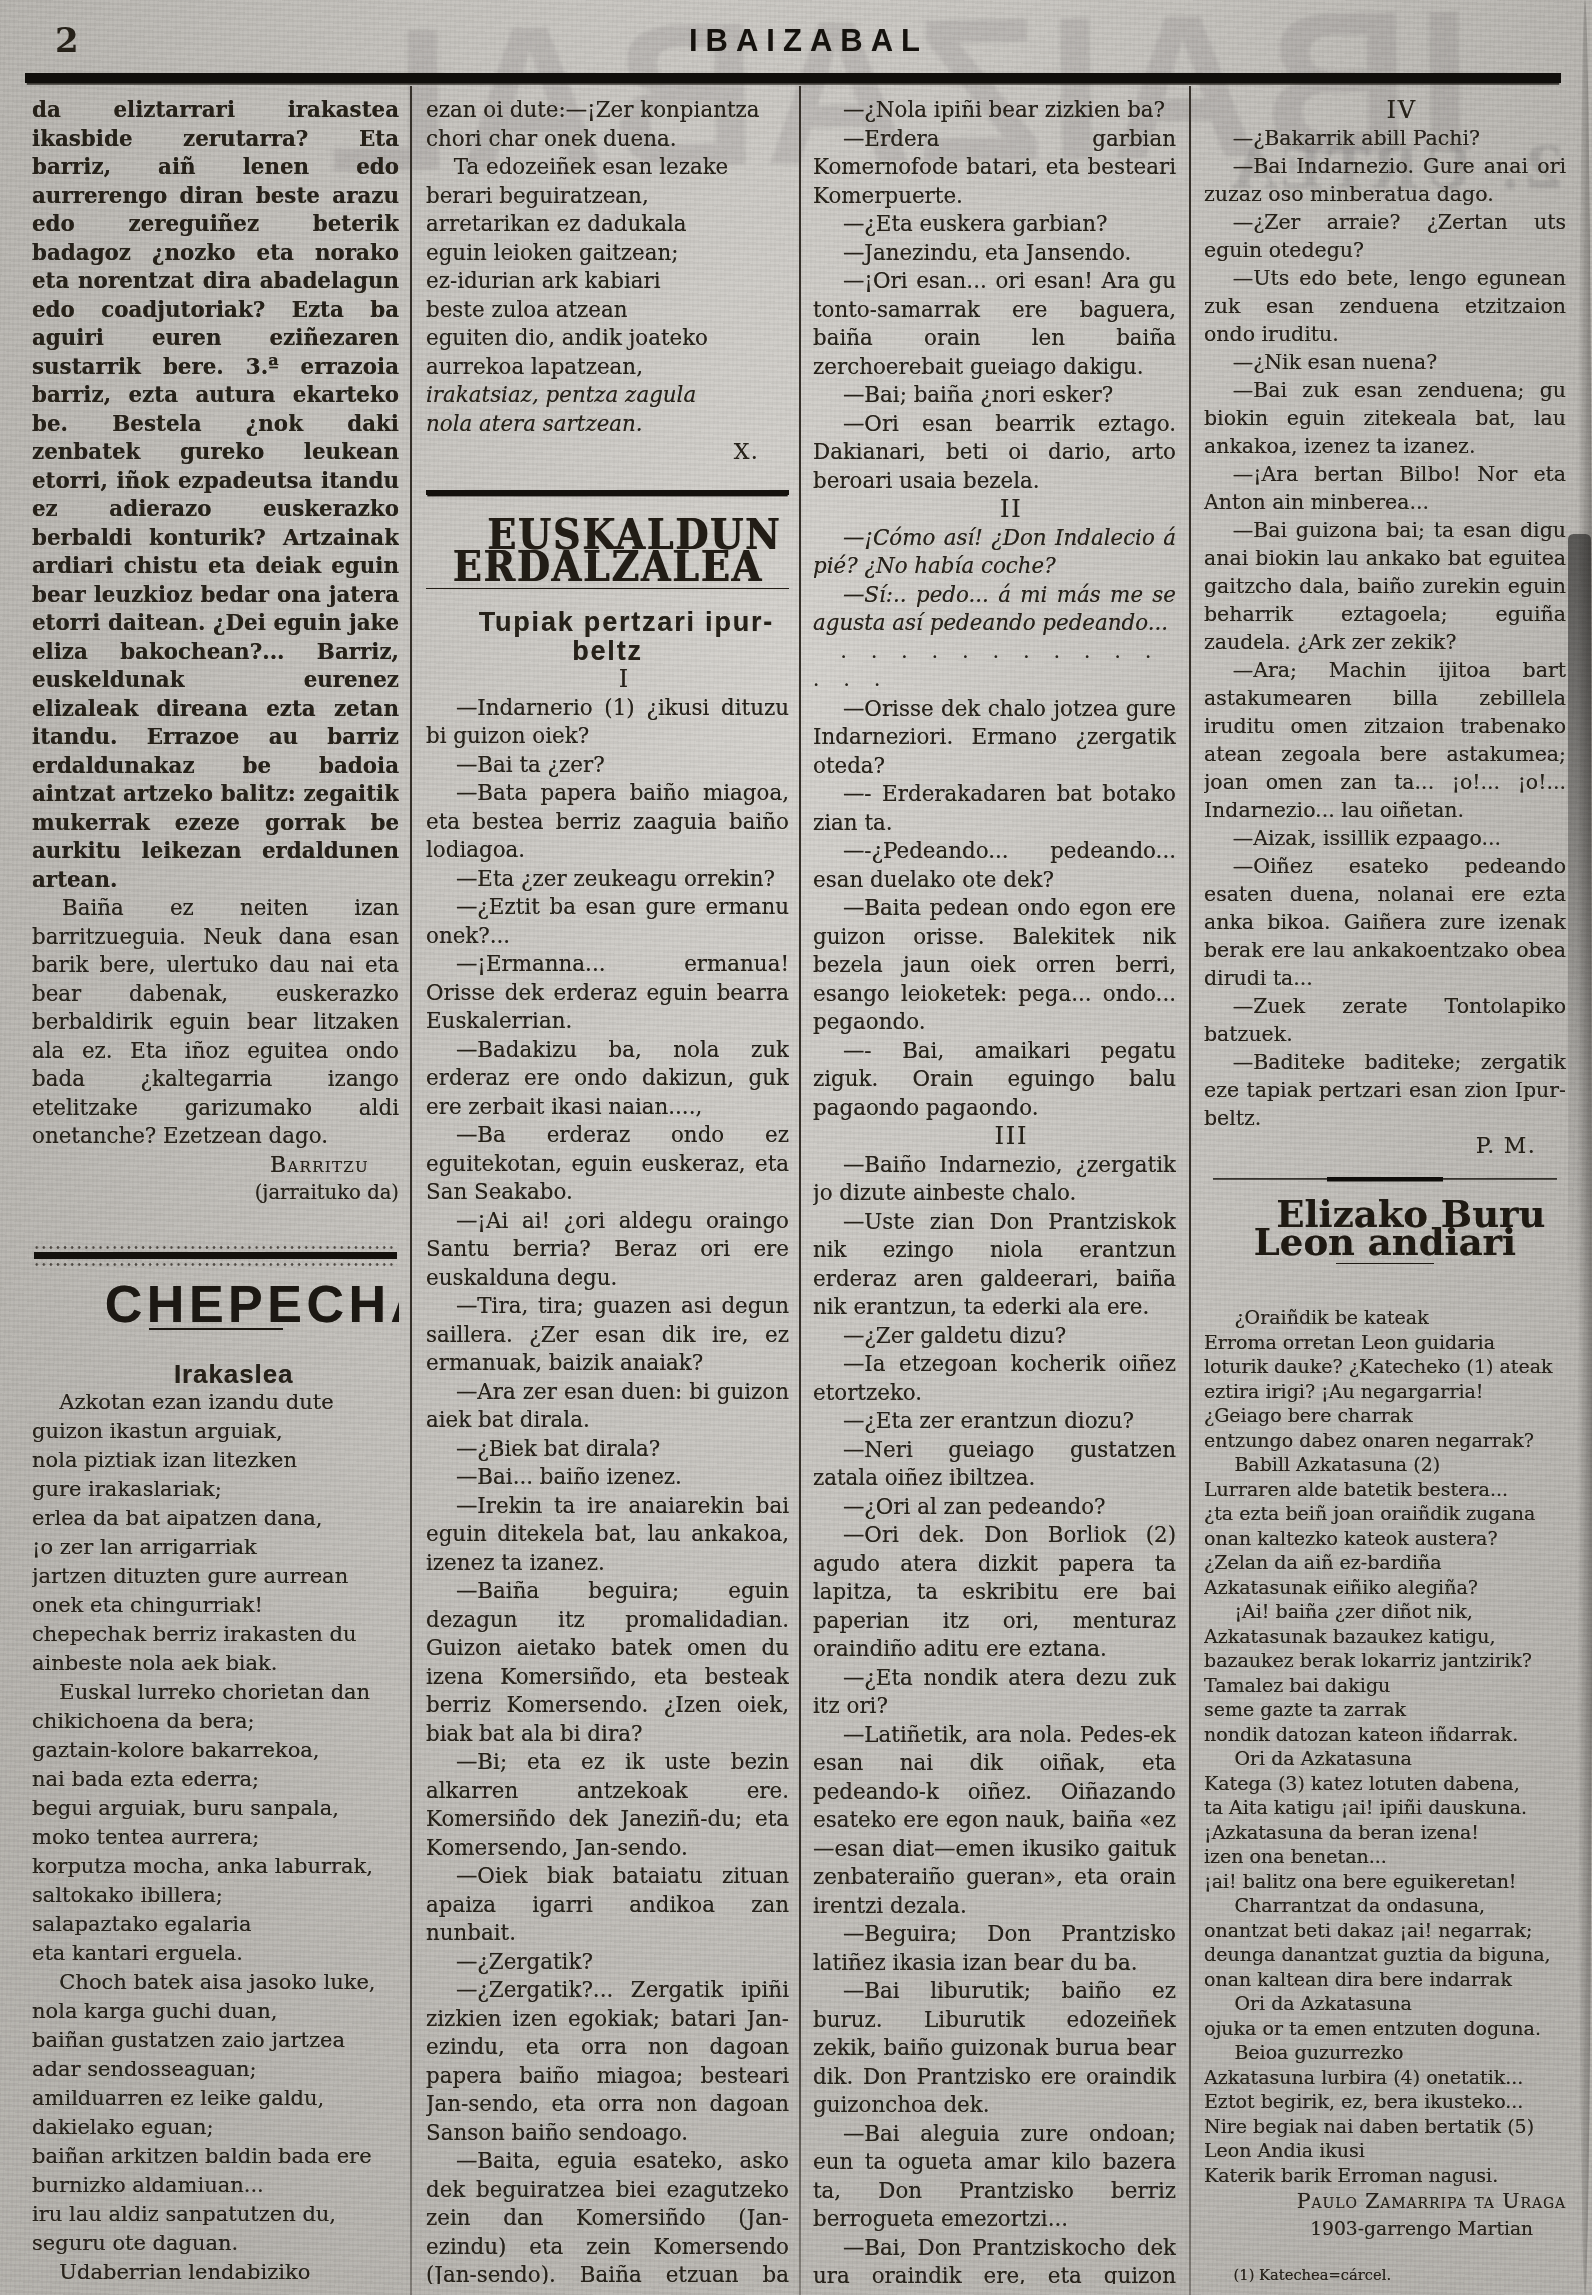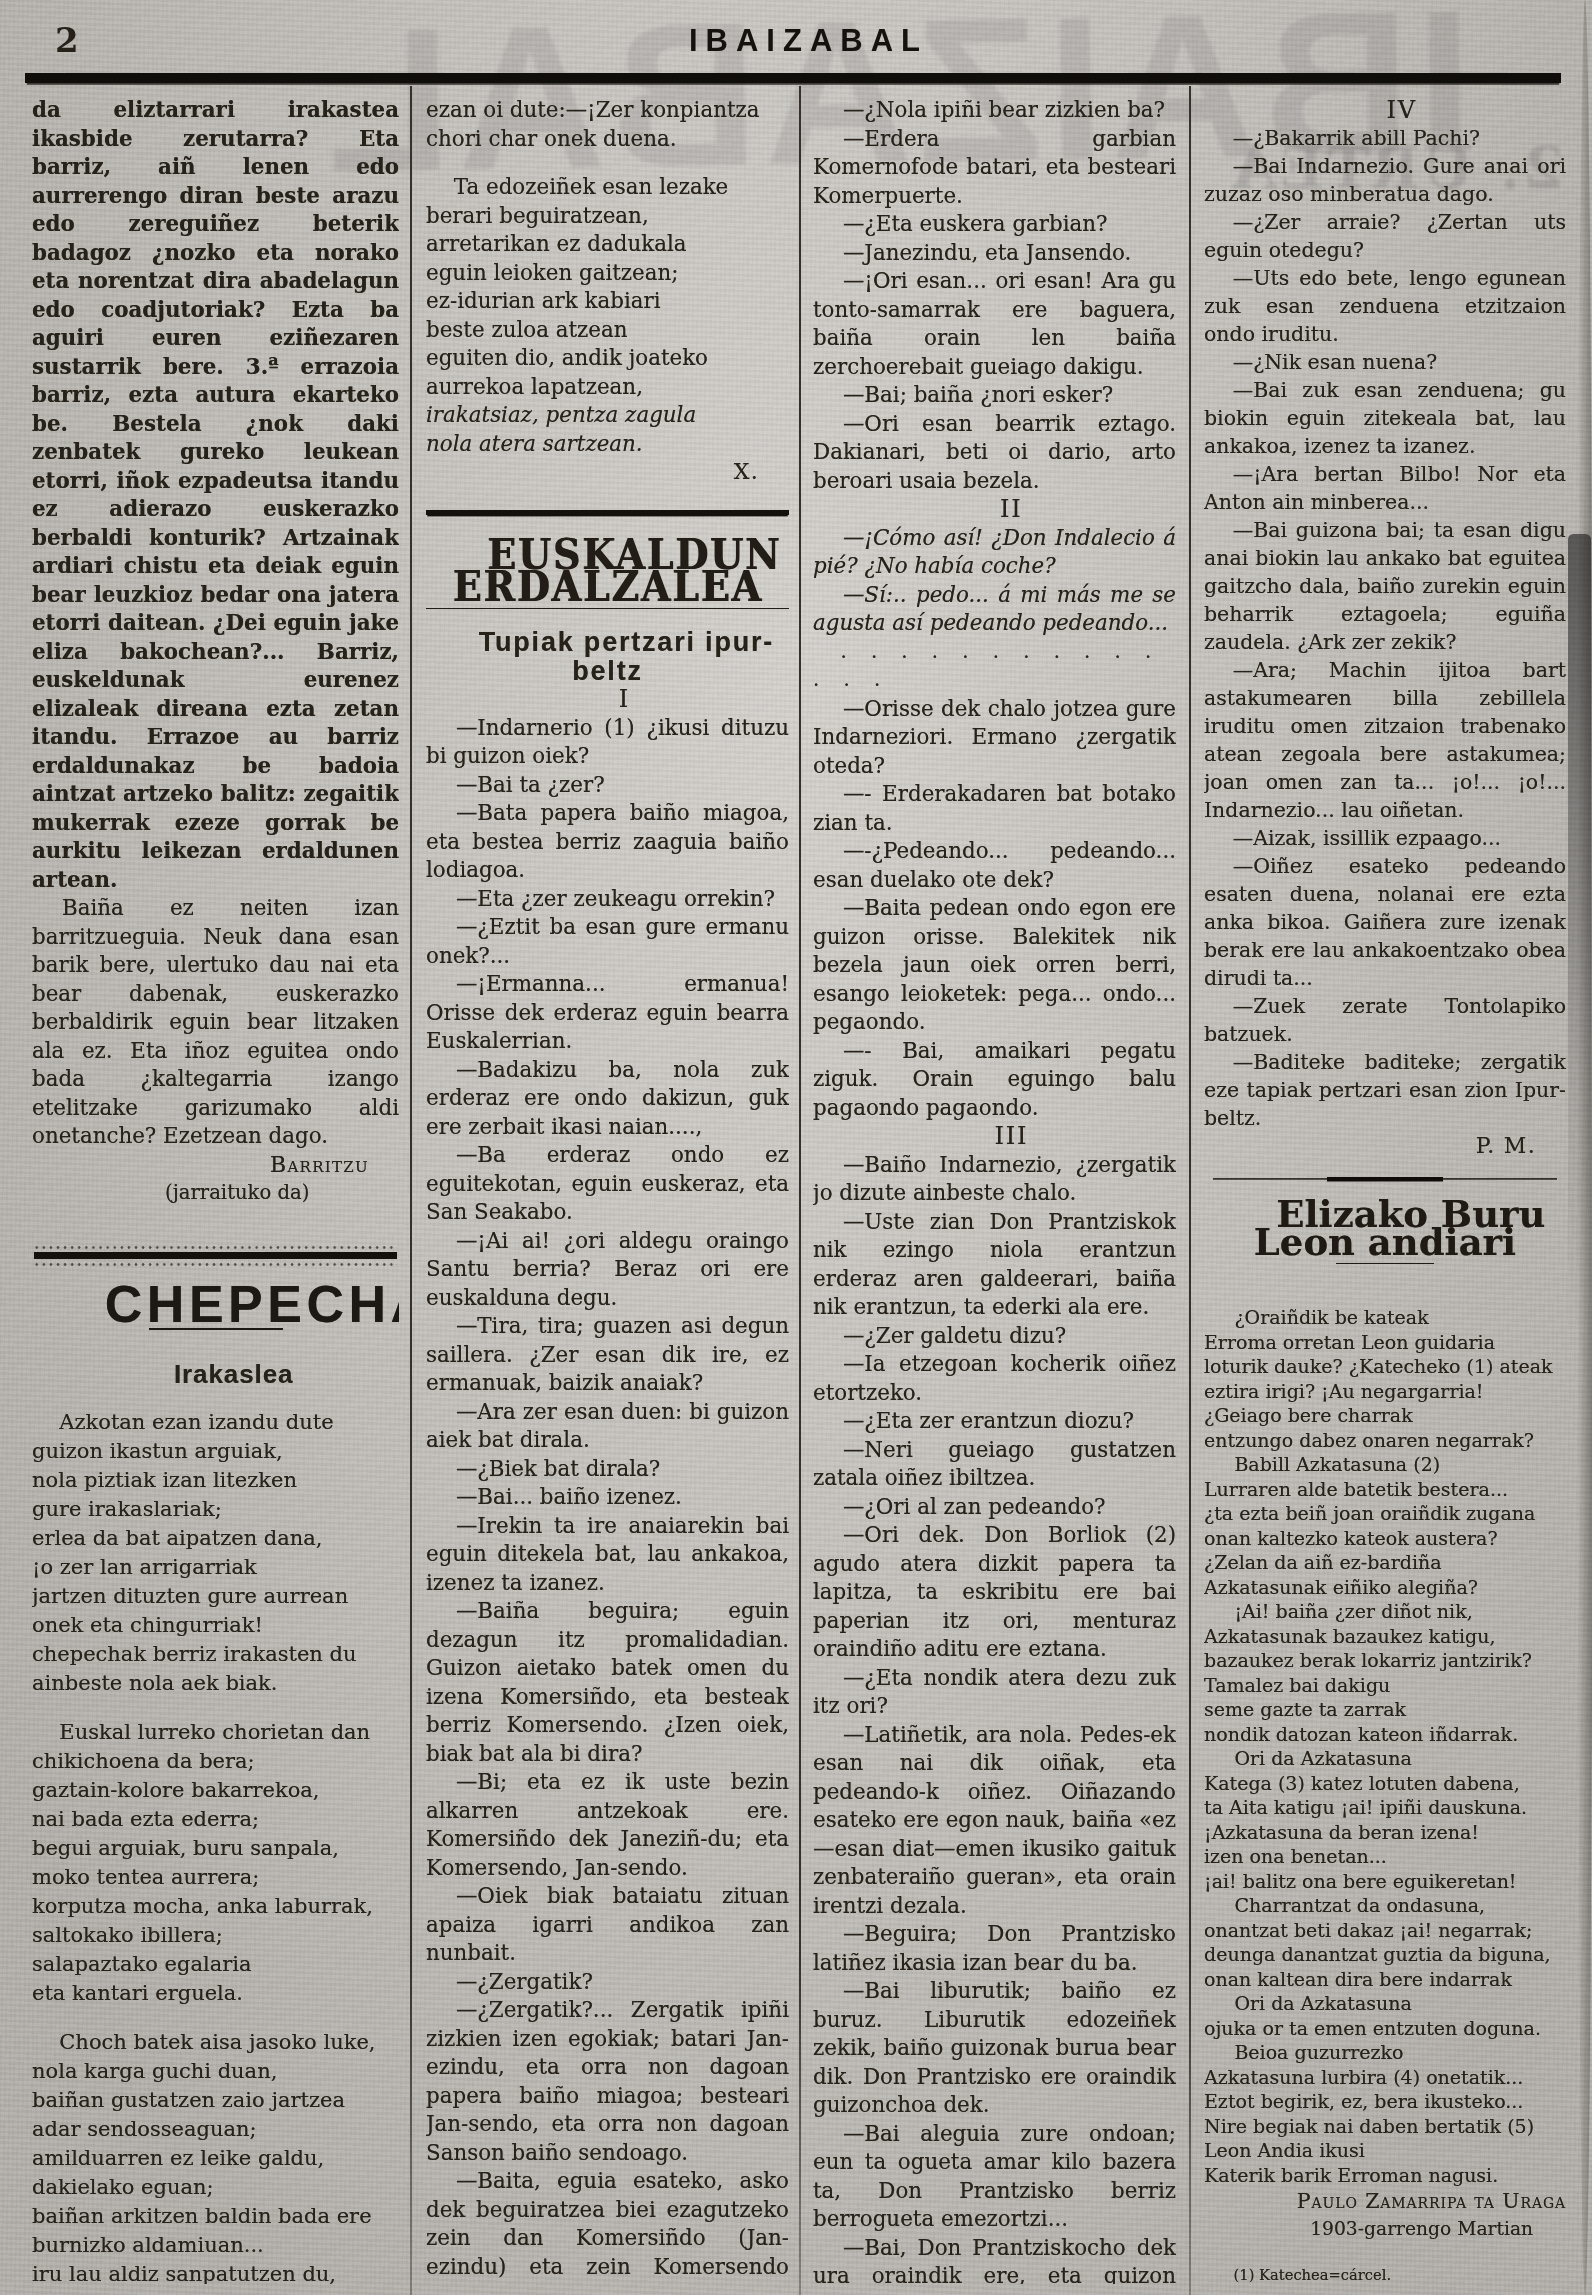--- a/index.html
+++ b/index.html
@@ -49,27 +49,27 @@
     text-shadow:0 0 0.5px rgba(30,25,18,.55);}
   .col1{left:32px;width:367px;}
   .col2{left:426px;width:363px;}
   .col3{left:813px;width:363px;}
   .col4{left:1204px;width:362px;font-size:20.5px;line-height:28px;}
   .col p{margin:0;text-indent:1.4em;}
   p.noindent{text-indent:0;font-weight:bold;}
   .it{font-style:italic;}
   
   .verse p{text-indent:0;text-align:left;margin:0;}
-  .verse p.st{text-indent:1.3em;margin-top:20px;}
+  .verse p.st{text-indent:1.3em;}
   .verse p.it{font-style:italic;}
   .col1 .verse{font-size:21px;line-height:29px;}
   
   .sig{text-align:right;text-indent:0;padding-right:30px;margin:5.3px 0 1.8px;
     font-variant:small-caps;letter-spacing:1.3px;font-size:22px;}
-  .cont-note{text-indent:0;text-align:center;padding-left:16px;font-size:19.6px;margin-top:9px;}
+  .cont-note{text-indent:0;text-align:right;padding-left:16px;font-size:19.6px;margin-top:9px;}
   
   .sep-deco{margin:36px 1.8px 23px;}
   .sep-deco .wavy{height:6.2px;
     background:radial-gradient(circle at 2.7px 3.6px, rgba(50,44,38,.8) 1px, transparent 1.6px);
     background-size:7.1px 6.2px;background-repeat:repeat-x;}
   .sep-deco .bar{height:6.2px;background:#14110d;margin:2.7px 0;}
   .sep-bar{height:5.3px;background:#14110d;margin:23px 0 27px;box-shadow:0 2.7px 0 -1.3px #14110d;}
   .sep-tt{height:6.2px;margin:16px 9px 18px;
     background:
       linear-gradient(#0f0d0a,#0f0d0a) center/116px 4.5px no-repeat,

